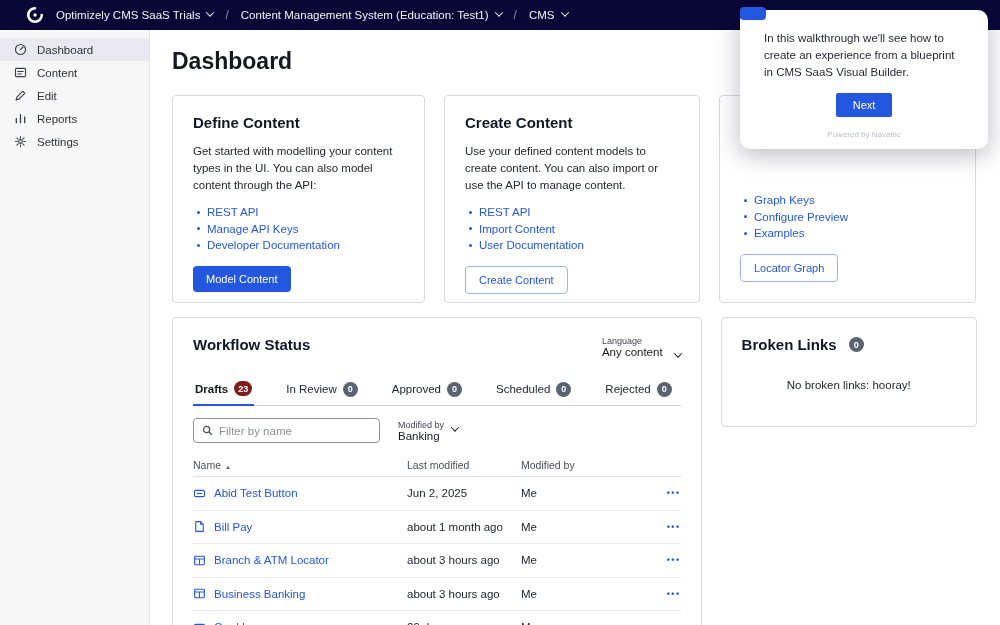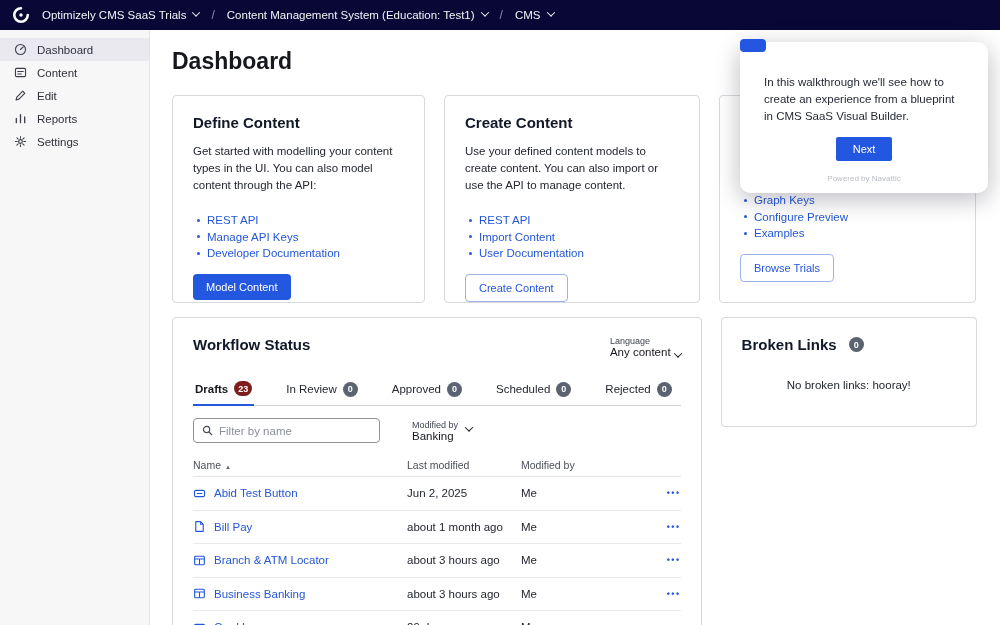--- a/index.html
+++ b/index.html
@@ -4,21 +4,21 @@
 <style>
   * { box-sizing: border-box; margin: 0; padding: 0; }
   html,body { width:1000px; height:625px; overflow:hidden; }
   body {
     font-family: "Liberation Sans", sans-serif;
     background:#ffffff; color:#1f2937; position:relative;
   }
   
   .topbar {
     position:absolute; top:0; left:0; right:0; height:30px;
-    background:#080736; display:flex; align-items:center; padding:0 12px;
+    background:#080736; display:flex; align-items:center; padding:0 26px;
     color:#fff; z-index:5;
   }
   .logo { display:flex; align-items:center; margin-right:12px; }
   .crumb { display:flex; align-items:center; gap:7px; font-size:11.5px; color:#f3f4f6; cursor:pointer; }
   .chev {
     width:6px; height:6px; border-right:1.4px solid currentColor; border-bottom:1.4px solid currentColor;
     transform:rotate(45deg) translate(-1px,-1px); display:inline-block; margin-top:-3px;
   }
   .crumb-sep { color:#8b8da6; margin:0 12px; font-size:12px; }
   
@@ -39,52 +39,52 @@
   }
   .page-title { font-size:23px; font-weight:600; color:#16181d; margin-bottom:20px; }
   .cards-row { display:flex; gap:19px; }
   .card {
     border:1px solid #d8d8dd; border-radius:4px; background:#fff; padding:18px 20px;
   }
   .card-sm { width:253px; height:208px; }
   .card-sm2 { width:256px; height:208px; }
   .card-sm3 { width:257px; height:208px; }
   .card-title { font-size:15px; font-weight:700; color:#111827; margin-bottom:12px; }
-  .card-body { font-size:11.5px; line-height:17px; color:#23272f; margin-bottom:18px; }
+  .card-body { font-size:11.5px; line-height:17px; color:#23272f; margin-bottom:10px; }
   .link-list { list-style:none; margin:0 0 12px 4px; }
   .link-list li { font-size:11.5px; line-height:16.5px; display:flex; align-items:center; gap:7px; }
   .bullet { width:3px; height:3px; border-radius:50%; background:#2457d6; display:inline-block; }
   a.link { color:#2457d6; text-decoration:none; cursor:pointer; }
   .btn-primary {
     background:#2457e0; color:#fff; border:none; border-radius:4px;
     font-size:11px; font-family:inherit; padding:7px 13px; cursor:pointer;
   }
   .btn-outline {
     background:#fff; color:#2457e0; border:1px solid #9db4ea; border-radius:4px;
     font-size:11px; font-family:inherit; padding:7px 13px; cursor:pointer;
   }
   .row2 { margin-top:14px; display:flex; gap:19px; }
   
   .card-workflow { width:531px; height:340px; padding:18px 20px 0 20px; }
   .wf-head { display:flex; justify-content:space-between; align-items:flex-start; }
-  .lang-select { display:flex; align-items:flex-end; gap:4px; cursor:pointer; }
+  .lang-select { display:flex; align-items:flex-end; gap:12px; cursor:pointer; }
   .lang-labels { display:flex; flex-direction:column; align-items:flex-start; }
   .tiny-label { font-size:9px; color:#3f4450; }
   .select-value { font-size:11.5px; color:#16181d; }
   .dark-chev { color:#16181d; }
   .tabs { display:flex; gap:30px; border-bottom:1px solid #d4d4d8; margin-top:10px; }
   .tab { display:flex; align-items:center; gap:6px; padding:6px 2px 8px 2px; font-size:11.5px; color:#23272f; cursor:pointer; }
   .tab.active { font-weight:700; color:#16181d; border-bottom:2.5px solid #2457e0; margin-bottom:-1px; }
   .count-badge {
     min-width:15px; height:15px; border-radius:8px; padding:0 4px;
     background:#5c6370; color:#fff; font-size:9px; font-weight:700;
     display:inline-flex; align-items:center; justify-content:center;
   }
   .count-badge.blue { background:#7f1d1d; }
-  .filter-row { display:flex; align-items:center; gap:32px; margin:12px 0 10px 0; }
+  .filter-row { display:flex; align-items:center; gap:18px; margin:12px 0 10px 0; }
   .search-box {
     display:flex; align-items:center; gap:6px; border:1px solid #8f929b; border-radius:4px;
     width:187px; height:25px; padding:0 8px; background:#fff;
   }
   .search-box input {
     border:none; outline:none; font-size:11.5px; width:100%; font-family:inherit; color:#16181d;
   }
   .search-box input::placeholder { color:#8b8f98; }
   .mod-select { display:flex; align-items:center; gap:8px; cursor:pointer; }
   
@@ -98,22 +98,21 @@
   .ricon { display:flex; align-items:center; }
   .row-menu { color:#2457e0; font-size:9px; letter-spacing:1.5px; font-weight:700; cursor:pointer; text-align:right; }
   
   .card-broken { width:257px; height:110px; }
   .bl-head { display:flex; align-items:center; gap:12px; }
   .bl-empty { text-align:center; font-size:11.5px; color:#23272f; margin-top:26px; }
   
   .popup {
     position:absolute; top:10px; left:740px; width:248px; z-index:20;
     background:#fff; border-radius:10px; box-shadow:0 6px 24px rgba(10,10,40,.28);
-    padding:32px 24px 10px 24px;
-    margin-top:32px;
+    padding:20px 24px 10px 24px;
   }
   .popup-accent {
     position:absolute; top:-3px; left:0; width:26px; height:13px;
     background:#2457e0; border-radius:4px;
   }
   .popup-text { font-size:11.5px; line-height:17px; color:#1f2430; }
   .popup-actions { text-align:center; margin-top:12px; }
   .btn-next {
     background:#2457e0; color:#fff; border:none; border-radius:2px;
     font-size:11px; font-family:inherit; padding:6px 17px; cursor:pointer;
@@ -246,21 +245,21 @@
           </li>
         <li>
             <span class="bullet"></span>
             <a class="link">Configure Preview</a>
           </li>
         <li>
             <span class="bullet"></span>
             <a class="link">Examples</a>
           </li>
       </ul>
-      <button class="btn-outline">Browse Trials</button>
+      <button class="btn-outline">Locator Graph</button>
     </section>
   </div>
 
   <div class="row2">
 
     <section class="card card-workflow">
       <div class="wf-head">
         <div class="card-title">Workflow Status</div>
         <div class="lang-select">
           <div class="lang-labels">

